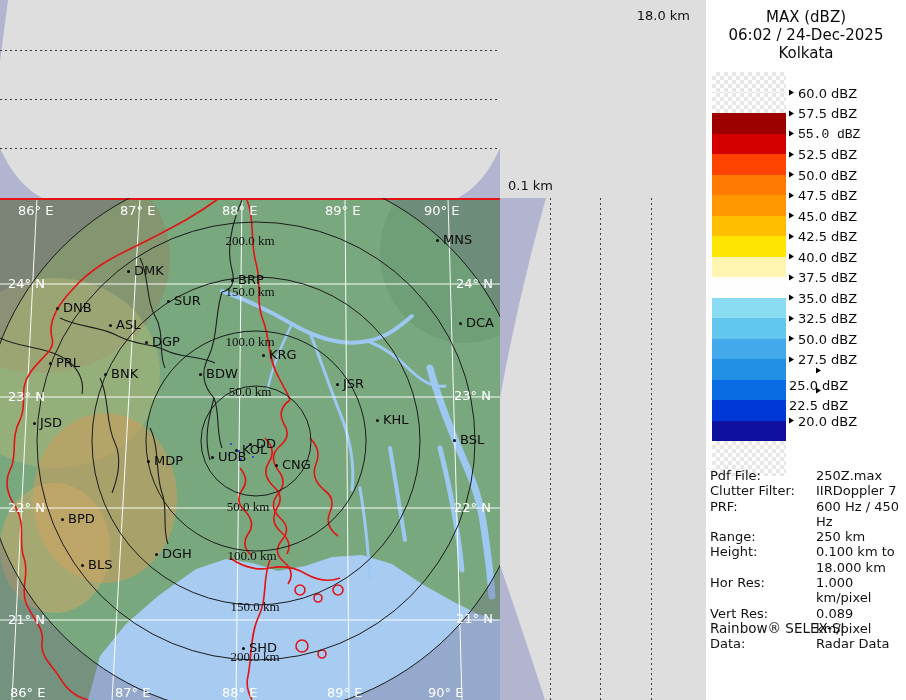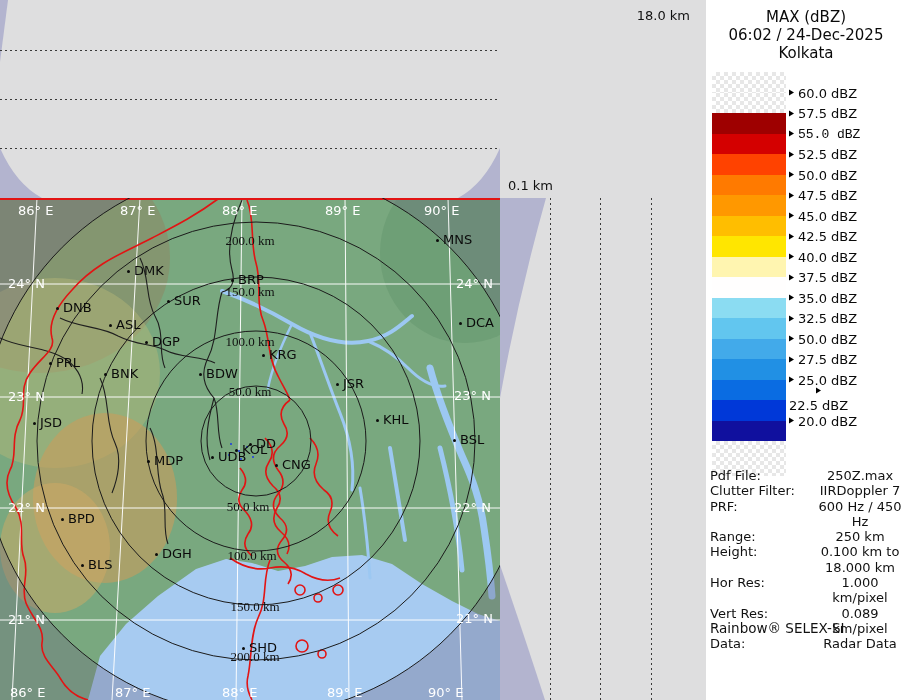--- a/index.html
+++ b/index.html
@@ -24,21 +24,21 @@
            background-size:8px 8px;}
   #swatch-col{position:absolute;left:6px;top:72px;width:74px;}
   .swatch{width:74px;}
   .lg-label{position:absolute;left:83px;font-size:13px;white-space:nowrap;
             transform:translateY(-50%);display:flex;align-items:center;gap:4px;color:#0a0a0a;}
   .lg-arrow{width:0;height:0;border-left:5px solid #000;
             border-top:3.5px solid transparent;border-bottom:3.5px solid transparent;display:inline-block;}
   #meta-block{position:absolute;left:4px;top:468px;width:194px;font-size:13px;line-height:15.3px;}
   .meta-row{display:flex;gap:16px;}
   .meta-label{width:90px;flex:0 0 90px;}
-  .meta-value{flex:1;text-align:center;}
+  .meta-value{flex:1;}
   #brand{position:absolute;left:4px;top:620px;font-size:13.5px;}
   
   #map{left:0;top:198px;width:500px;height:650px;background:#79A87F;overflow:hidden;}
   #map svg{position:absolute;left:0;top:0;}
   .grat-label{position:absolute;font-size:13px;color:#fff;white-space:nowrap;
               transform:translateY(-50%);}
   .ring-label{position:absolute;font-size:13px;font-weight:500;color:#101010;white-space:nowrap;
               transform:translate(-50%,-50%);font-family:Liberation Serif, serif;}
   .station{position:absolute;width:0;height:0;}
   .st-dot{position:absolute;left:-1.5px;top:-1.5px;width:3px;height:3px;background:#0b0b0b;border-radius:50%;}
@@ -371,21 +371,21 @@
           <span>32.5 dBZ</span>
         </div>
         <div class="lg-label" style="top: 338.5px;">
           <span class="lg-arrow"></span>
           <span>50.0 dBZ</span>
         </div>
         <div class="lg-label" style="top: 359px; justify-content: space-between;">
           <span class="lg-arrow"></span>
           <span>27.5 dBZ</span>
         </div>
-        <div class="lg-label" style="top: 379.5px;">
+        <div class="lg-label" style="top: 379.5px; flex-direction: column;">
           <span class="lg-arrow"></span>
           <span>25.0 dBZ</span>
         </div>
         <div class="lg-label" style="top: 400px; flex-direction: column;">
           <span class="lg-arrow"></span>
           <span>22.5 dBZ</span>
         </div>
         <div class="lg-label" style="top: 420.5px;">
           <span class="lg-arrow"></span>
           <span>20.0 dBZ</span>

